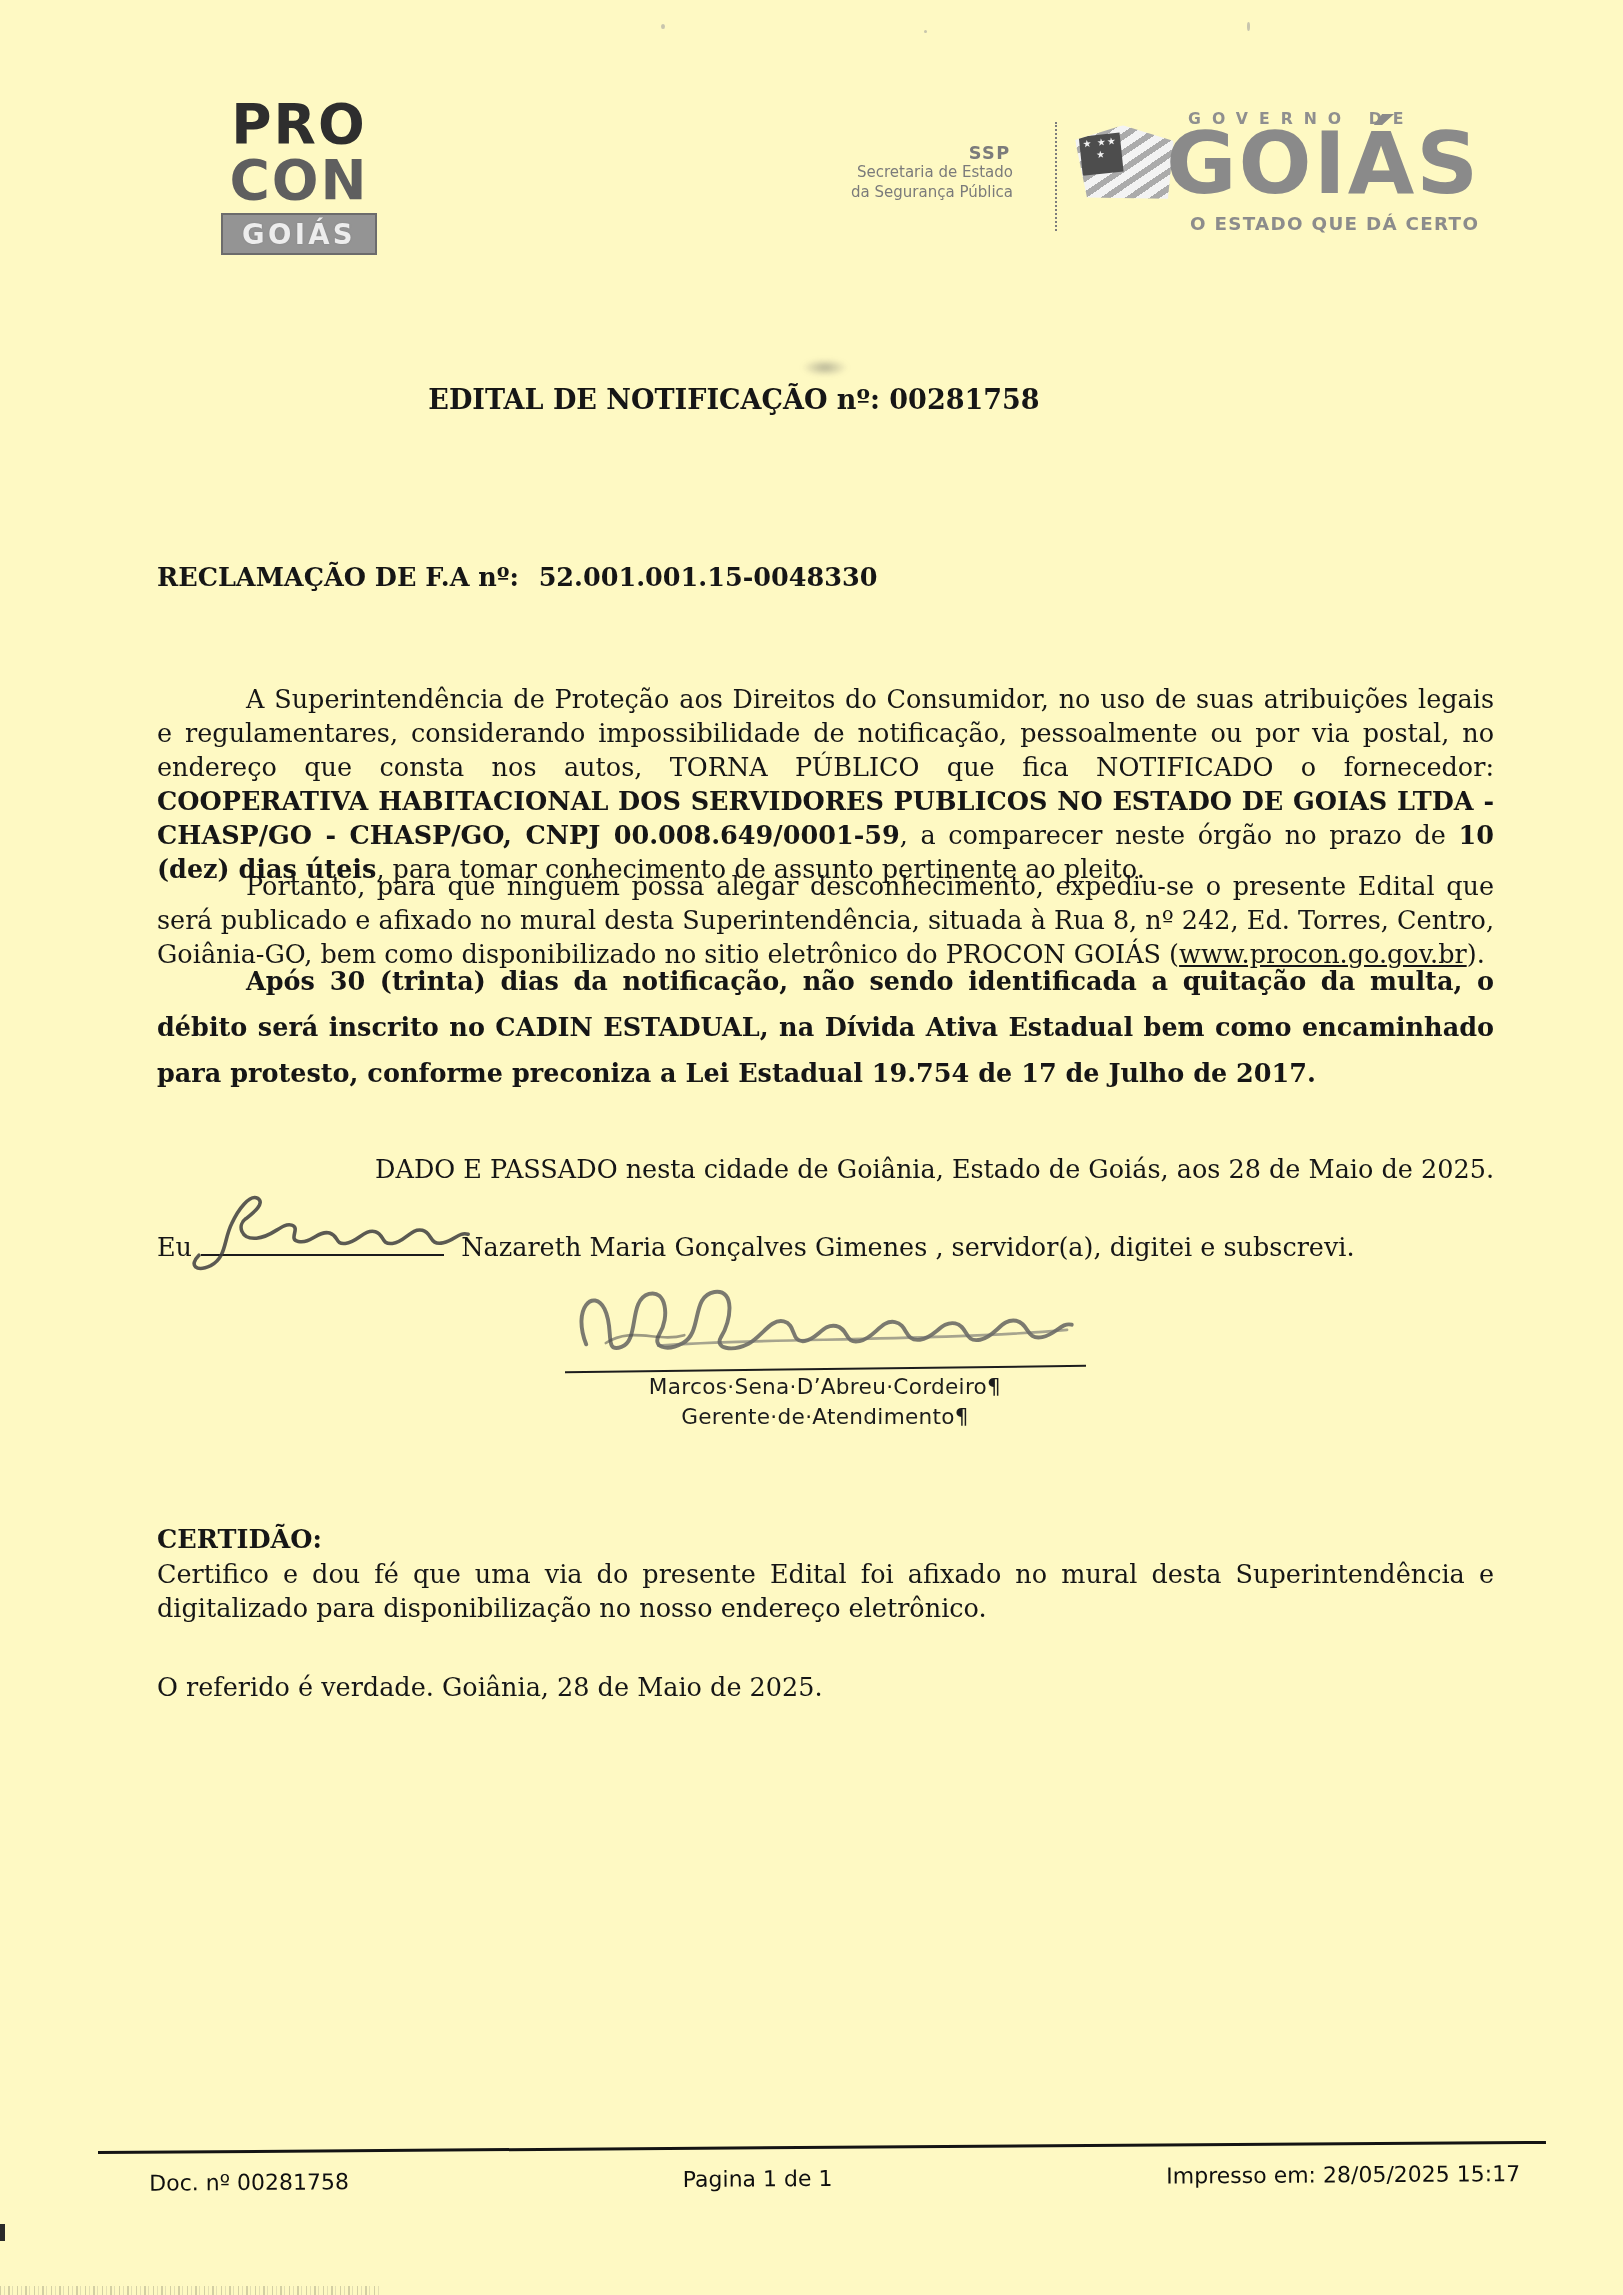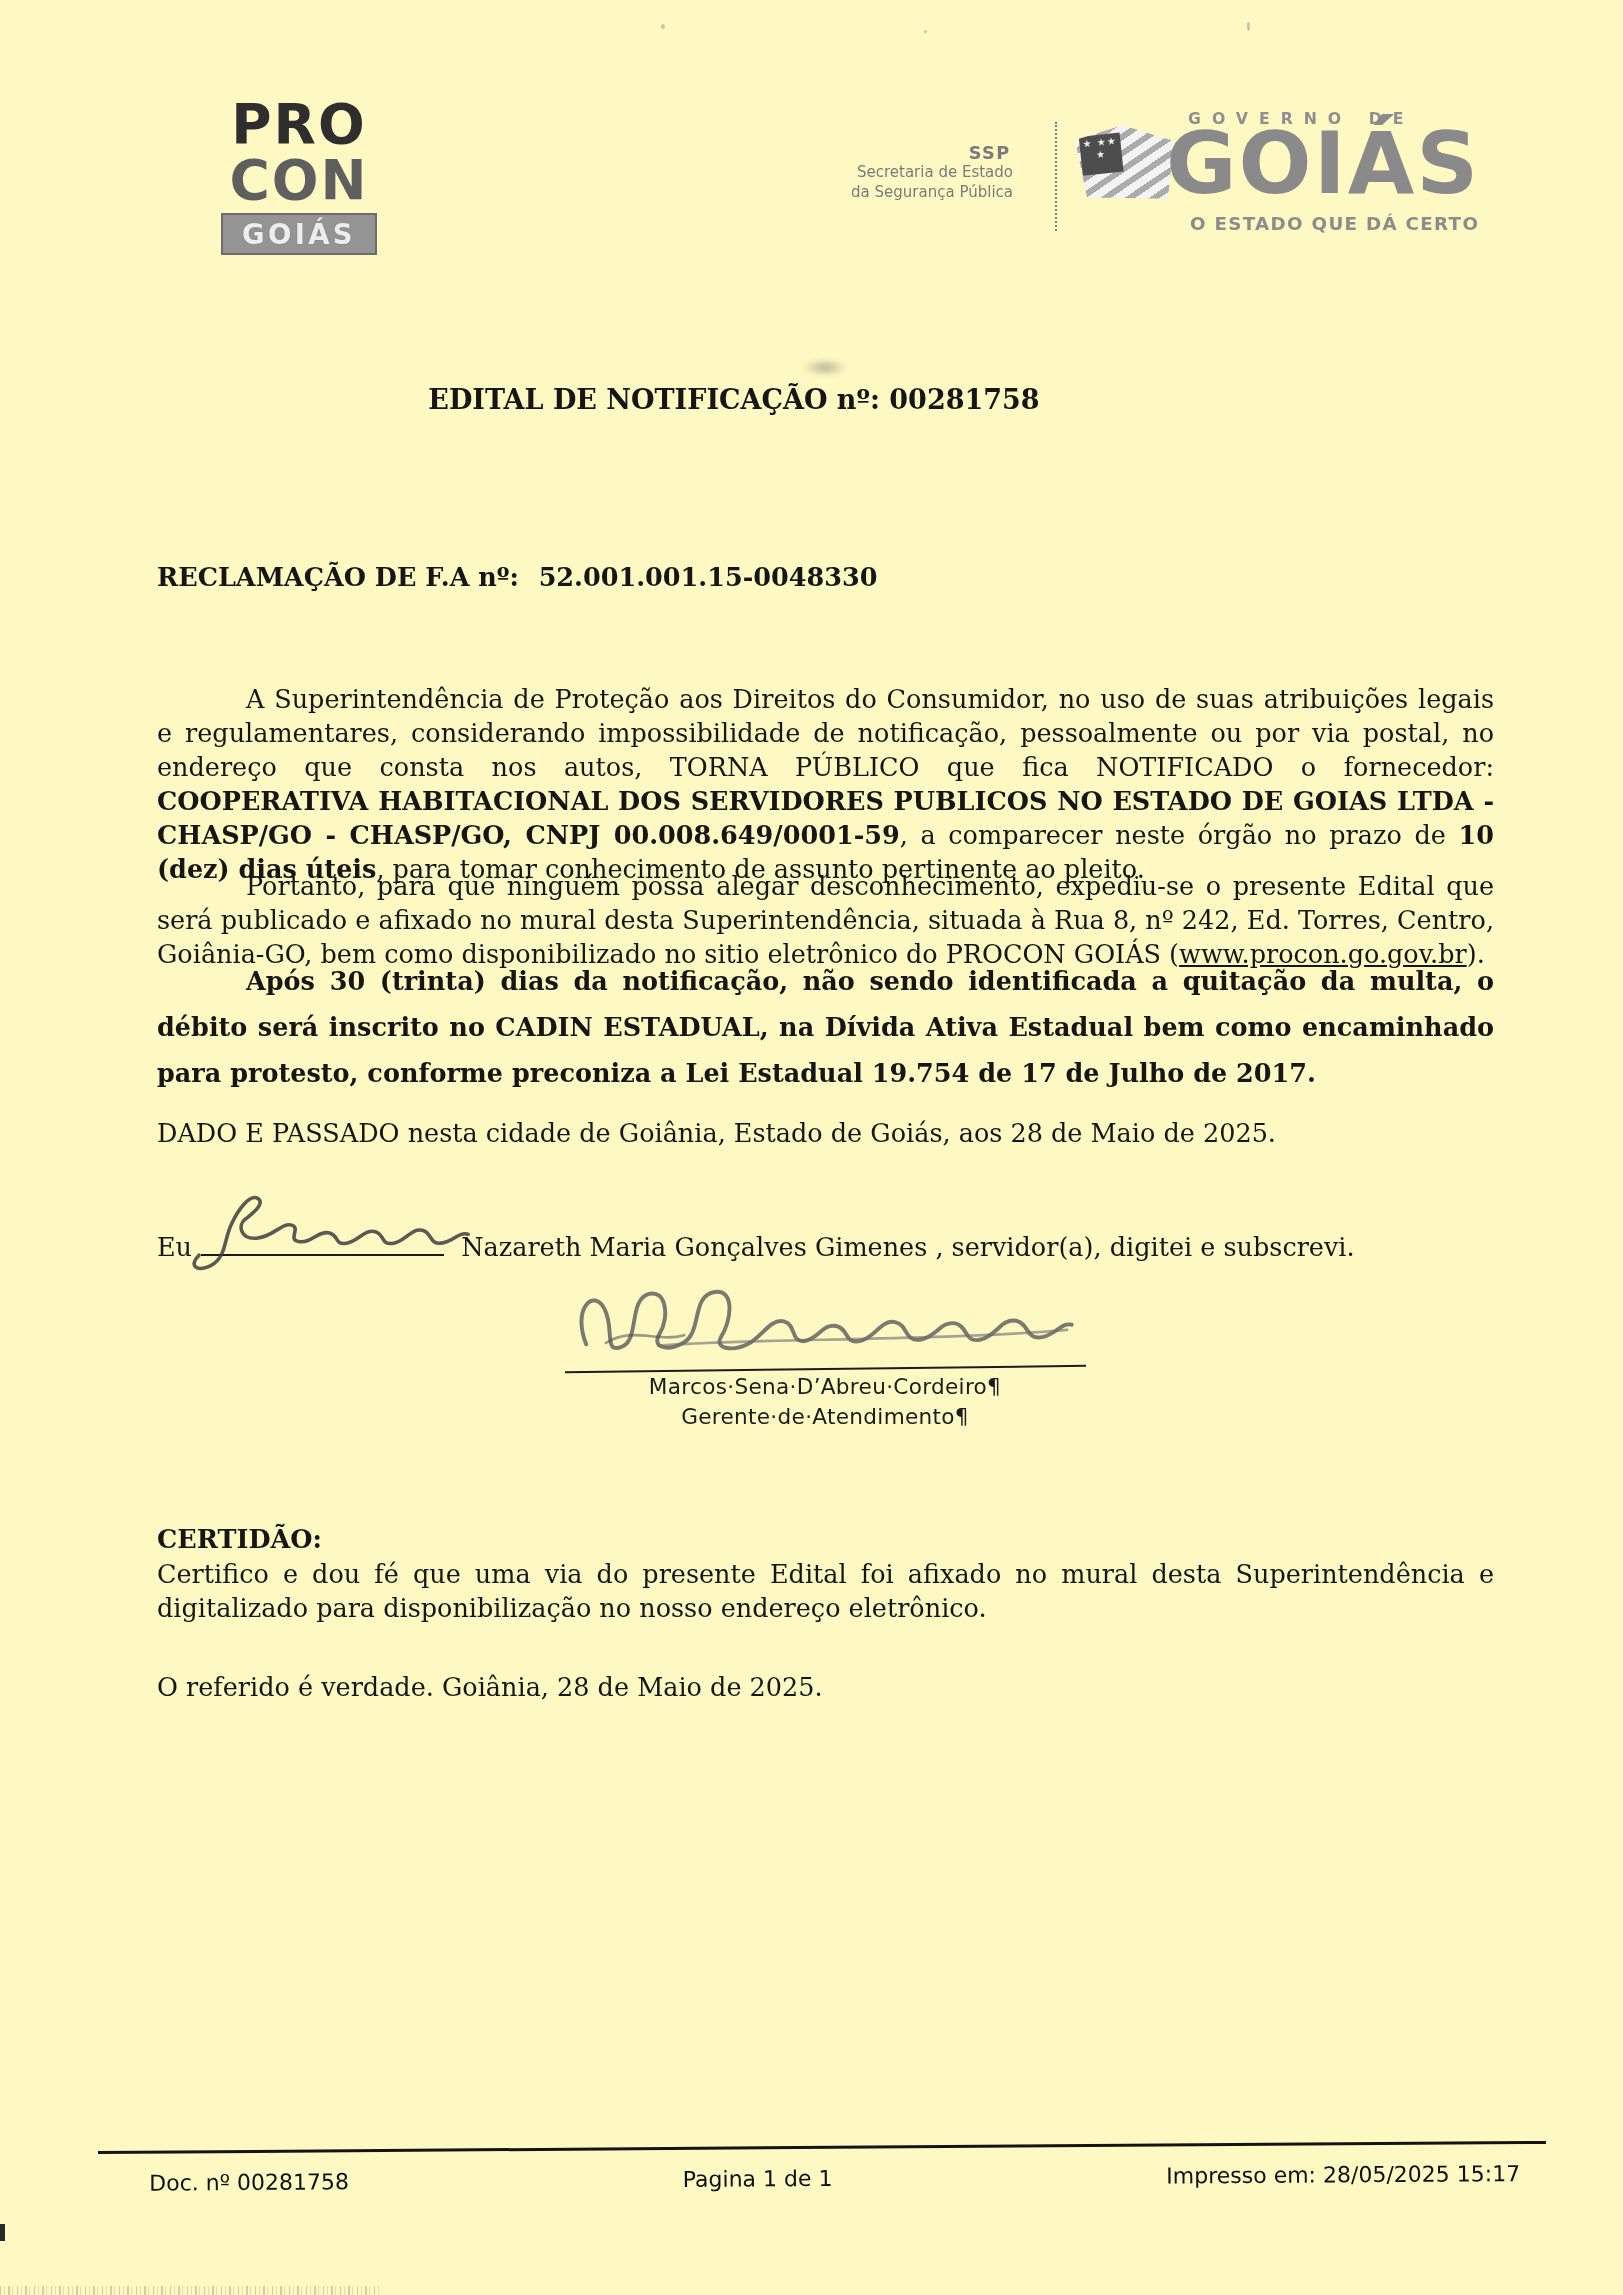--- a/index.html
+++ b/index.html
@@ -55,21 +55,21 @@
   .para{position:absolute;left:157px;width:1337px;font-size:25.5px;line-height:34px;
         text-align:justify;}
   .indent{text-indent:89px;}
   .bold{font-weight:700;}
   b{font-weight:700;}
   .ulink{text-decoration:underline;}
 
   #p1{top:682px;}
   #p2{top:869px;}
   #p3{top:958px;line-height:46px;}
-  #dado{top:1116px;text-align:left;}
+  #dado{top:1152px;text-align:right;}
 
   .eu-line{position:absolute;left:157px;top:1232px;width:1337px;font-size:25.5px;
            white-space:nowrap;}
   .sig-slot{display:inline-block;width:243px;height:6.5px;position:relative;
             border-bottom:2.6px solid #1b1b1b;margin:0 17px 0 9.2px;}
   .sig-slot svg{position:absolute;left:-13px;bottom:-26px;overflow:visible;}
 
   .sig-block{position:absolute;left:560px;top:1280px;width:530px;text-align:center;
              font-family:"DejaVu Sans",sans-serif;}
   .sig-scribble{display:block;margin:0 auto;}

